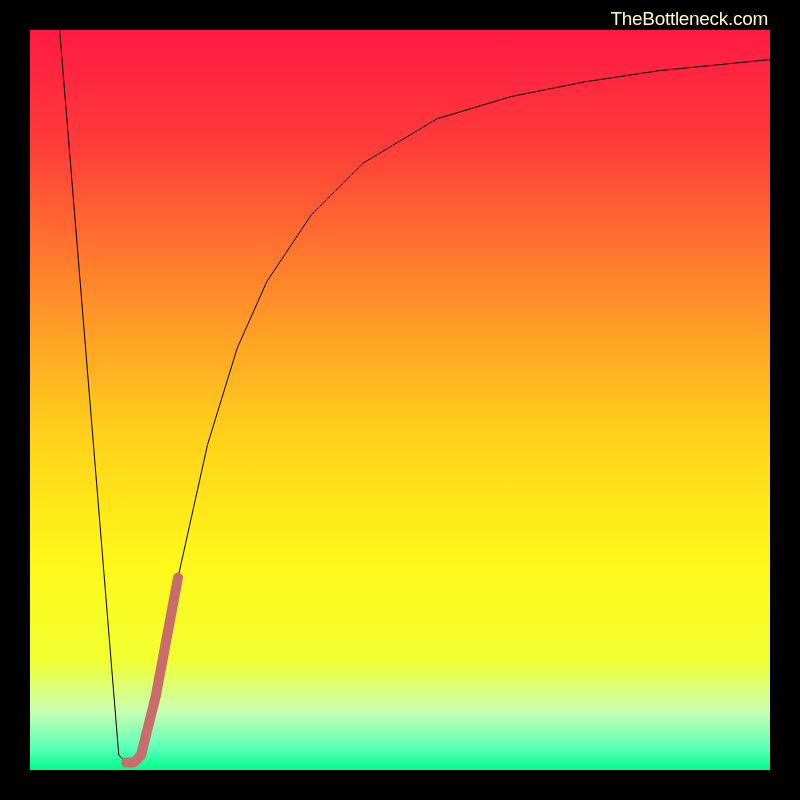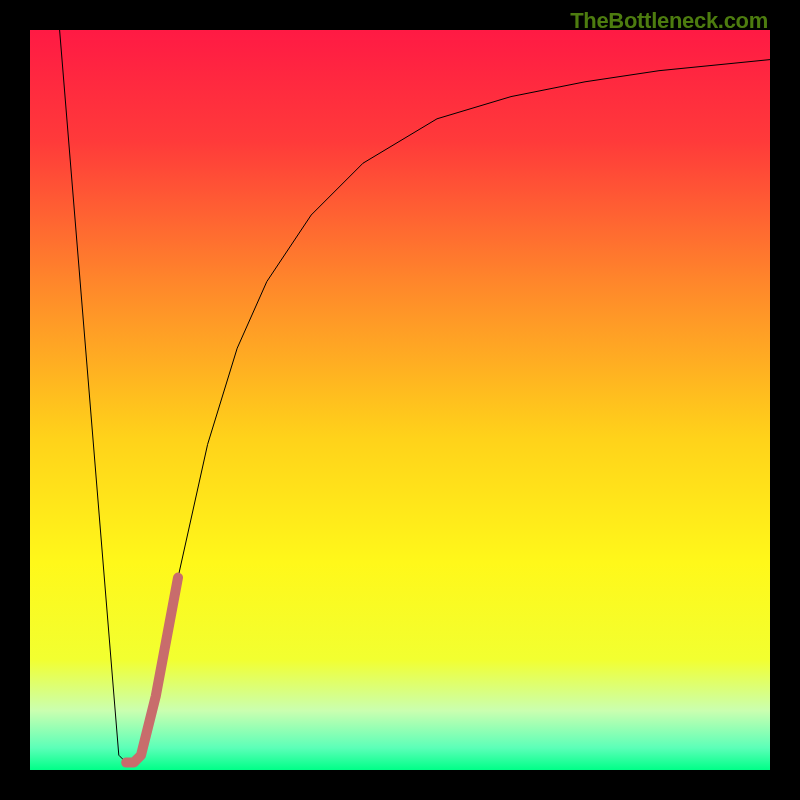--- a/index.html
+++ b/index.html
@@ -15,23 +15,23 @@
       left: 30px;
       top: 30px;
       width: 740px;
       height: 740px;
     }
     .watermark {
       position: absolute;
       top: 8px;
       right: 32px;
       font-family: Arial, sans-serif;
-      font-size: 22px;
-      font-weight: 700;
-      color: #4d7c0f;
+      font-size: 19px;
+      font-weight: 400;
+      color: #fef9c3;
       letter-spacing: -0.3px;
     }
     svg { display: block; }
   </style>
 </head>
 <body>
 
 <div class="chart-container">
   <div class="plot-area">
     <svg id="plot-svg" width="740" height="740" viewBox="0 0 740 740">

